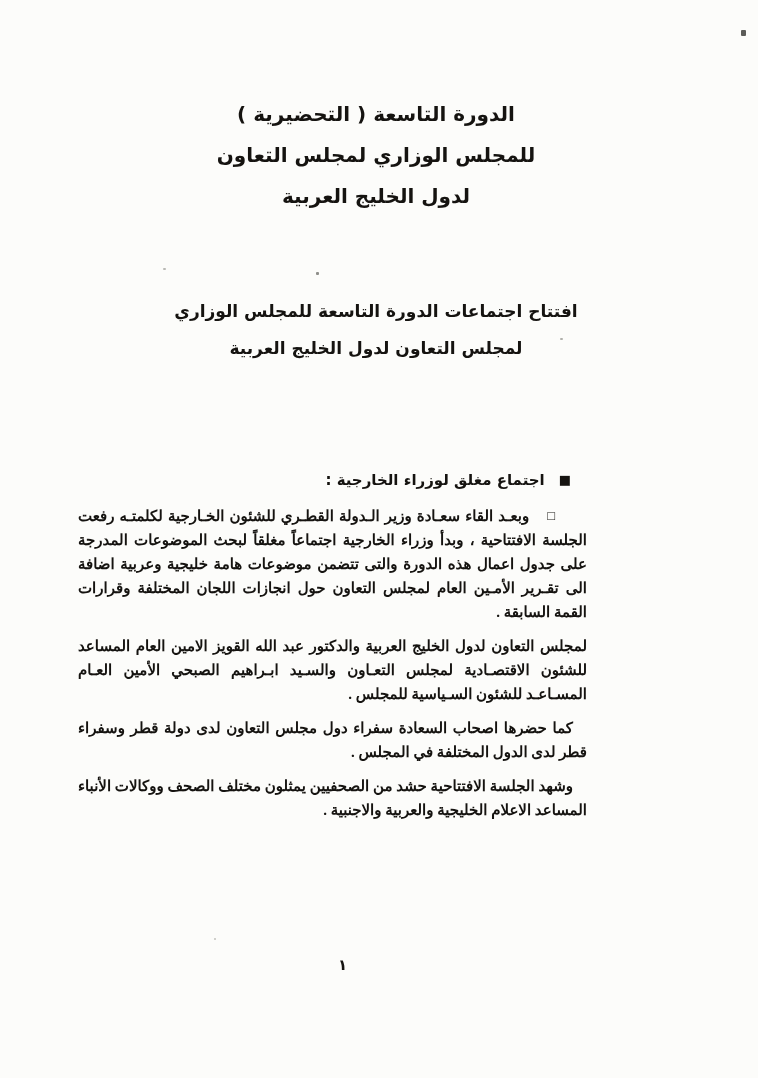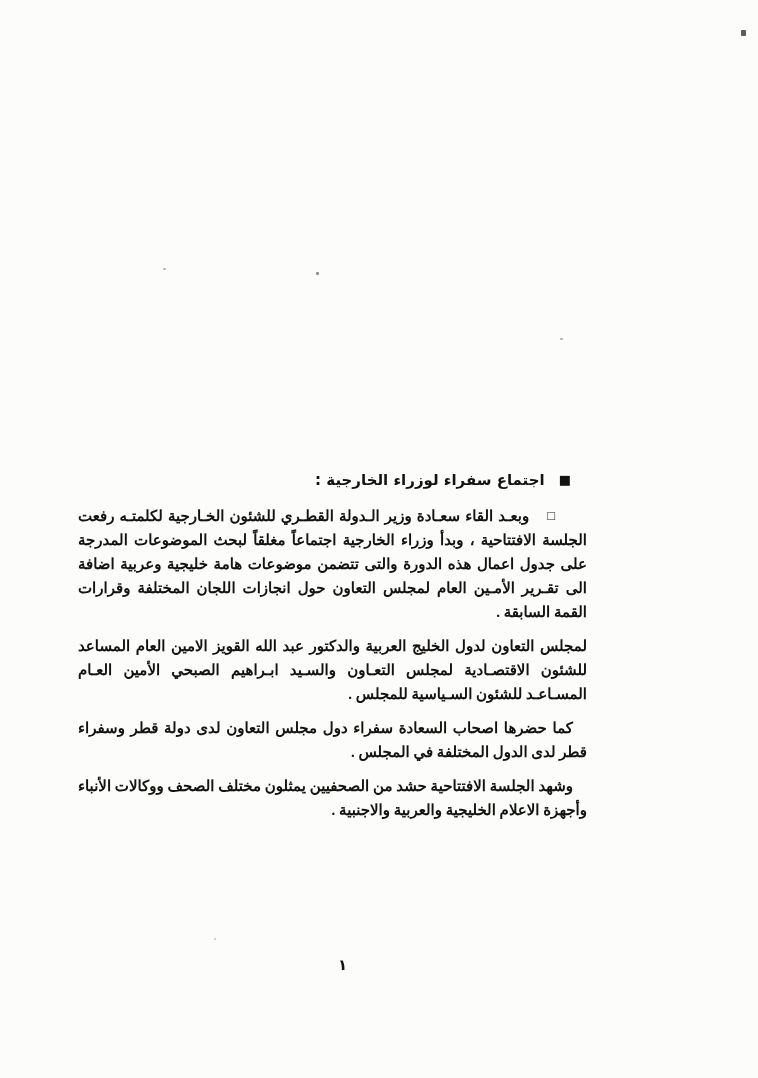--- a/index.html
+++ b/index.html
@@ -104,34 +104,43 @@
   .speck-2 { left: 163px; top: 268px; width: 3px; height: 2px; background:#b9b9b4; }
   .speck-3 { left: 316px; top: 272px; width: 3px; height: 3px; background:#8f8f8a; }
   .speck-4 { left: 560px; top: 338px; width: 3px; height: 2px; background:#b0b0ab; }
   .speck-5 { left: 214px; top: 938px; width: 2px; height: 2px; background:#c2c2bd; }
 </style>
 </head>
 <body>
 
 <div class="page">
 
+  <div class="title-block">
+    <div>الدورة التاسعة ( التحضيرية )</div>
+    <div>للمجلس الوزاري لمجلس التعاون</div>
+    <div>لدول الخليج العربية</div>
+  </div>
 
+  <div class="subtitle-block">
+    <div>افتتاح اجتماعات الدورة التاسعة للمجلس الوزاري</div>
+    <div>لمجلس التعاون لدول الخليج العربية</div>
+  </div>
 
   <div class="body-col">
 
-    <div class="section-heading"><span class="sq-filled">■</span><span>اجتماع سفراء لوزراء الخارجية :</span></div>
+    <div class="section-heading"><span class="sq-filled">■</span><span>اجتماع مغلق لوزراء الخارجية :</span></div>
 
     <p class="para para-bulleted"><span class="sq-open">□</span><span>وبعـد القاء سعـادة وزير الـدولة القطـري للشئون الخـارجية لكلمتـه رفعت الجلسة الافتتاحية ، وبدأ وزراء الخارجية اجتماعاً مغلقاً لبحث الموضوعات المدرجة على جدول اعمال هذه الدورة والتى تتضمن موضوعات هامة خليجية وعربية اضافة الى تقـرير الأمـين العام لمجلس التعاون حول انجازات اللجان المختلفة وقرارات القمة السابقة .</span></p>
 
 
     <p class="para"><span>لمجلس التعاون لدول الخليج العربية والدكتور عبد الله القويز الامين العام المساعد للشئون الاقتصـادية لمجلس التعـاون والسـيد ابـراهيم الصبحي الأمين العـام المسـاعـد للشئون السـياسية للمجلس .</span></p>
 
     <p class="para indent"><span>كما حضرها اصحاب السعادة سفراء دول مجلس التعاون لدى دولة قطر وسفراء قطر لدى الدول المختلفة في المجلس .</span></p>
 
-    <p class="para indent"><span>وشهد الجلسة الافتتاحية حشد من الصحفيين يمثلون مختلف الصحف ووكالات الأنباء وأجهزة الاعلام الخليجية والعربية والاجنبية .</span></p>
+    <p class="para indent"><span>وشهد الجلسة الافتتاحية حشد من الصحفيين يمثلون مختلف الصحف ووكالات الأنباء المساعد الاعلام الخليجية والعربية والاجنبية .</span></p>
 
   </div>
 
   <div class="page-number">١</div>
 
   <div class="speck speck-1"></div>
   <div class="speck speck-2"></div>
   <div class="speck speck-3"></div>
   <div class="speck speck-4"></div>
   <div class="speck speck-5"></div>

